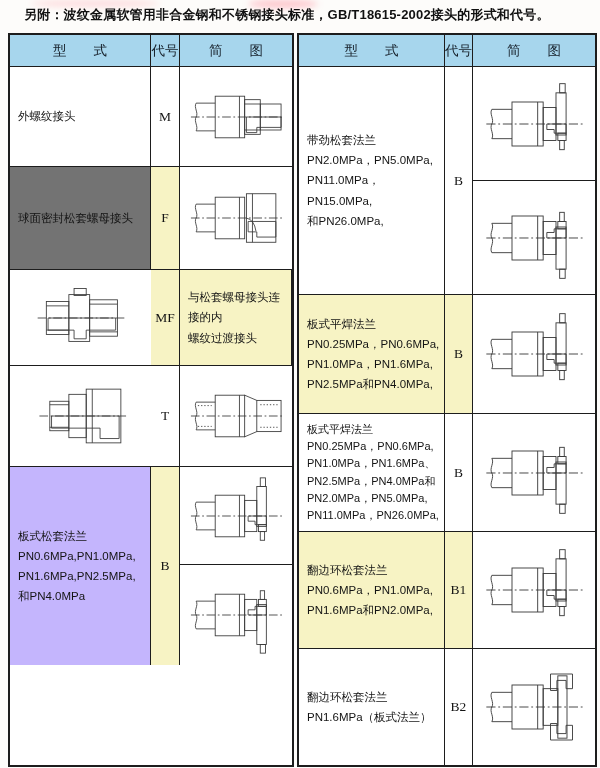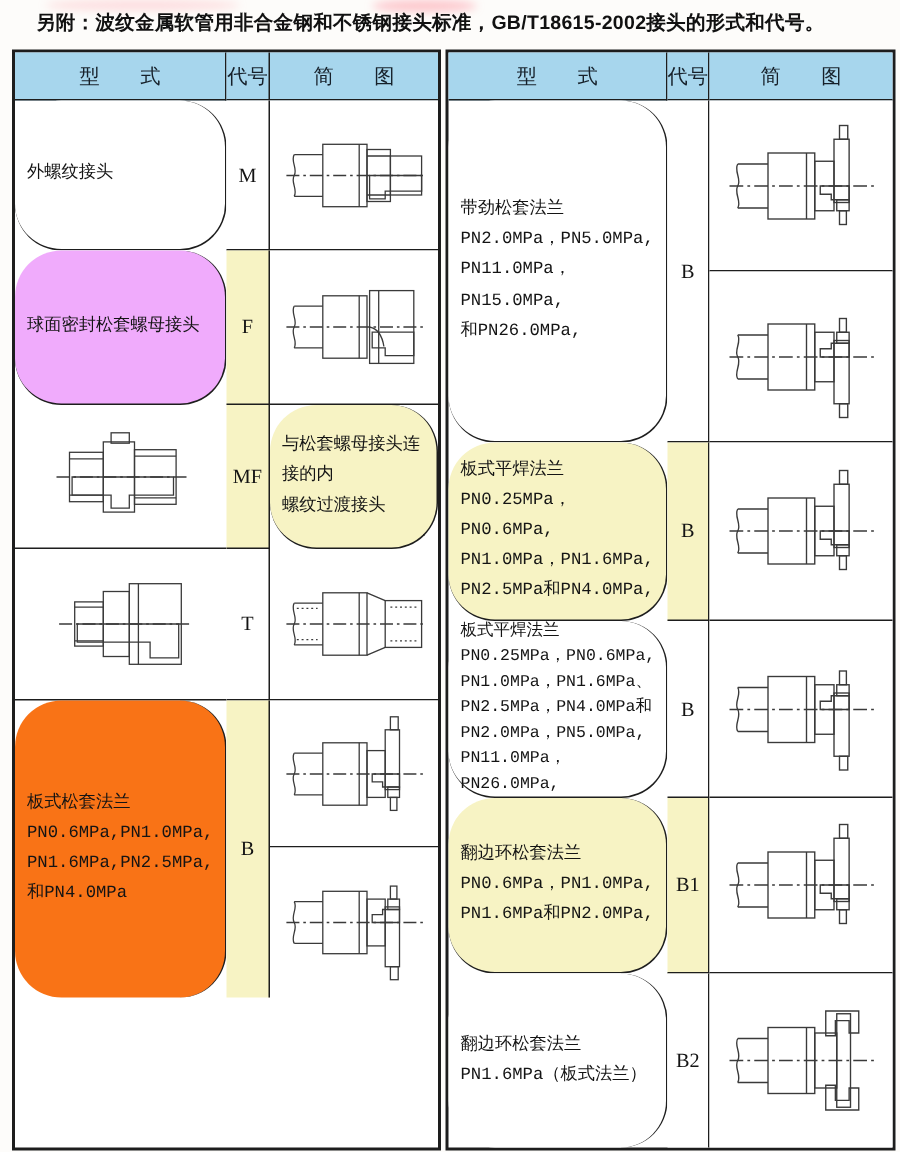--- a/index.html
+++ b/index.html
@@ -41,26 +41,25 @@
   }
   .last-col{border-right:none;}
   .last-row{border-bottom:none;}
   .hdr{
     justify-content:center;
     font-family:"Liberation Serif","DejaVu Serif",serif;
     font-size:13.5px;color:#16202a;
   }
   .type-cell{
     padding:4px 4px 4px 8px;
-    font-family:Liberation Mono, monospace;
+    font-family:Liberation Sans, sans-serif;
     font-size:11.5px;color:#141414;
     line-height:1.75;
     white-space:pre-line;
     text-align:left;
-    border-radius:31px;
   }
   .lines-6{line-height:1.55;font-size:11px;}
   .code-cell{
     justify-content:center;
     font-family:"Liberation Serif","DejaVu Serif",serif;
     font-size:13.5px;color:#141414;
   }
   .diag-cell{justify-content:center;}
   .span2{grid-row:span 2;}
   .diag{display:block;}
@@ -173,21 +172,21 @@
     <div class="cell hdr last-col" style="background: rgb(167, 214, 237);">简　　图</div>
 
     <div class="cell type-cell">外螺纹接头</div>
     <div class="cell code-cell">M</div>
     <div class="cell diag-cell last-col">
       <svg class="diag" width="104" height="84">
           <use href="#sym-male-thread-fitting"></use>
         </svg>
     </div>
 
-    <div class="cell type-cell hl" style="background: #f0abfc;">球面密封松套螺母接头</div>
+    <div class="cell type-cell hl" style="background: #737373;">球面密封松套螺母接头</div>
     <div class="cell code-cell hl" style="background: rgb(247, 243, 196);">F</div>
     <div class="cell diag-cell last-col">
       <svg class="diag" width="104" height="84">
           <use href="#sym-loose-nut-fitting"></use>
         </svg>
     </div>
 
     <div class="cell diag-cell last-col">
       <svg class="diag" width="104" height="82">
           <use href="#sym-male-male-adapter"></use>
@@ -203,21 +202,21 @@
         </svg>
     </div>
 
     <div class="cell code-cell">T</div>
     <div class="cell diag-cell last-col">
       <svg class="diag" width="104" height="82">
           <use href="#sym-butt-weld-pipe"></use>
         </svg>
     </div>
 
-    <div class="cell type-cell hl span2 last-row" style="background: #f97316;">板式松套法兰
+    <div class="cell type-cell hl span2 last-row" style="background: #c4b5fd;">板式松套法兰
 PN0.6MPa,PN1.0MPa,
 PN1.6MPa,PN2.5MPa,
 和PN4.0MPa</div>
     <div class="cell code-cell hl span2 last-row" style="background: rgb(247, 243, 196);">B</div>
     <div class="cell diag-cell last-col">
       <svg class="diag" width="104" height="88">
           <use href="#sym-loose-flange-top"></use>
         </svg>
     </div>
     <div class="cell diag-cell last-col last-row">

